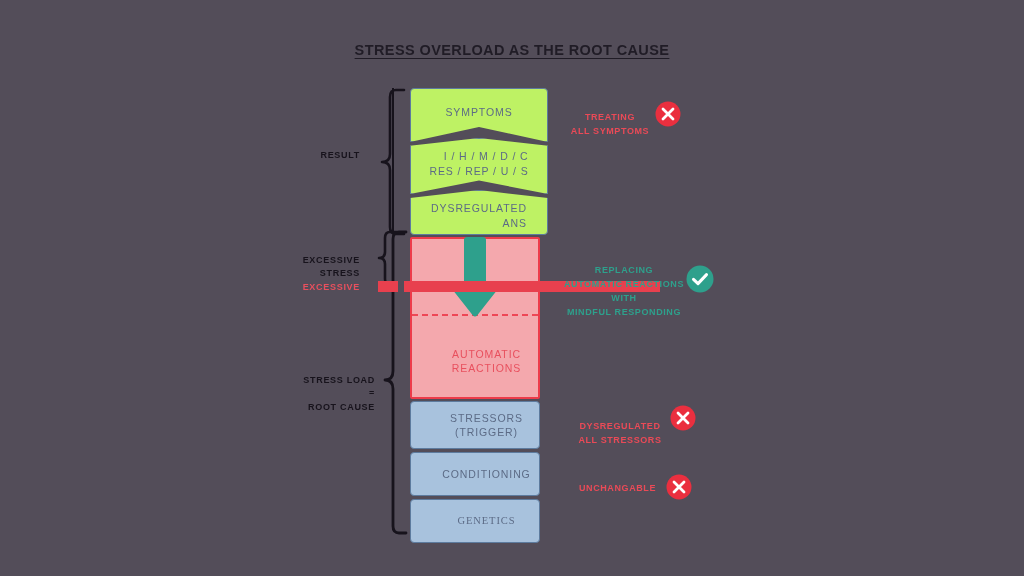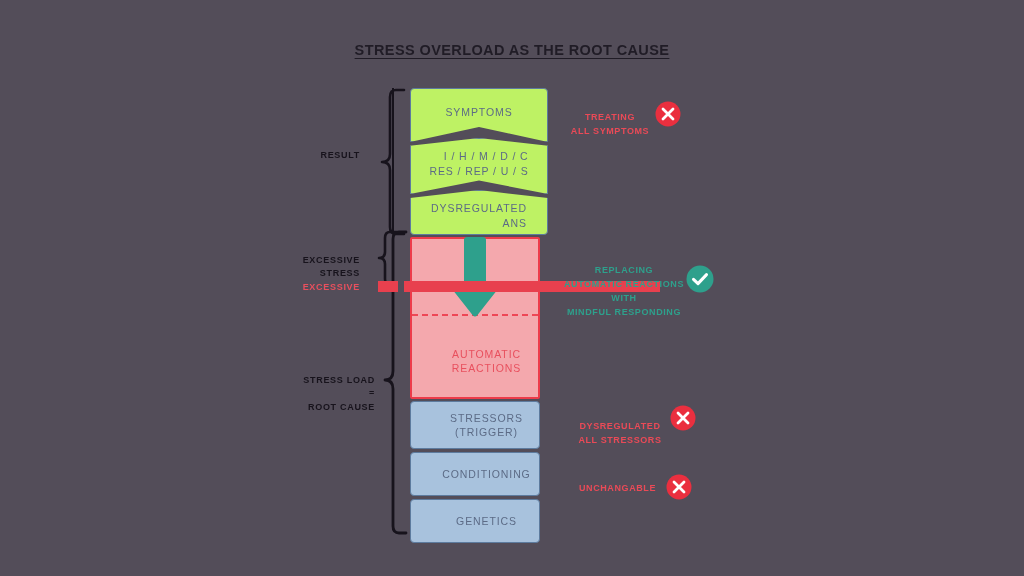--- a/index.html
+++ b/index.html
@@ -167,21 +167,21 @@
 
     <div class="box blue" style="top:313px;height:48px;">
       <span style="white-space:pre-line;">STRESSORS
 (TRIGGER)</span>
     </div>
 
     <div class="box blue" style="top:364px;height:44px;">
       <span>CONDITIONING</span>
     </div>
 
-    <div class="box blue" style="top:411px;height:44px;">
+    <div class="box blue" style="top:411px;height:44px;font-family:Liberation Serif, serif;">
       <span>GENETICS</span>
     </div>
   </div>
 
   <div class="dashed-line" style="left:412px;top:314px;width:126px;"></div>
 
   <svg class="arrow" style="left:446px;top:234px;" width="58" height="84" viewBox="0 0 58 84">
     <path d="M21 3 H37 Q40 3 40 6 V47 H54 Q58 47 55.5 50.5 L31.5 81 Q29 84 26.5 81 L2.5 50.5 Q0 47 4 47 H18 V6 Q18 3 21 3 Z" fill="#2ea08c"></path>
   </svg>
 

